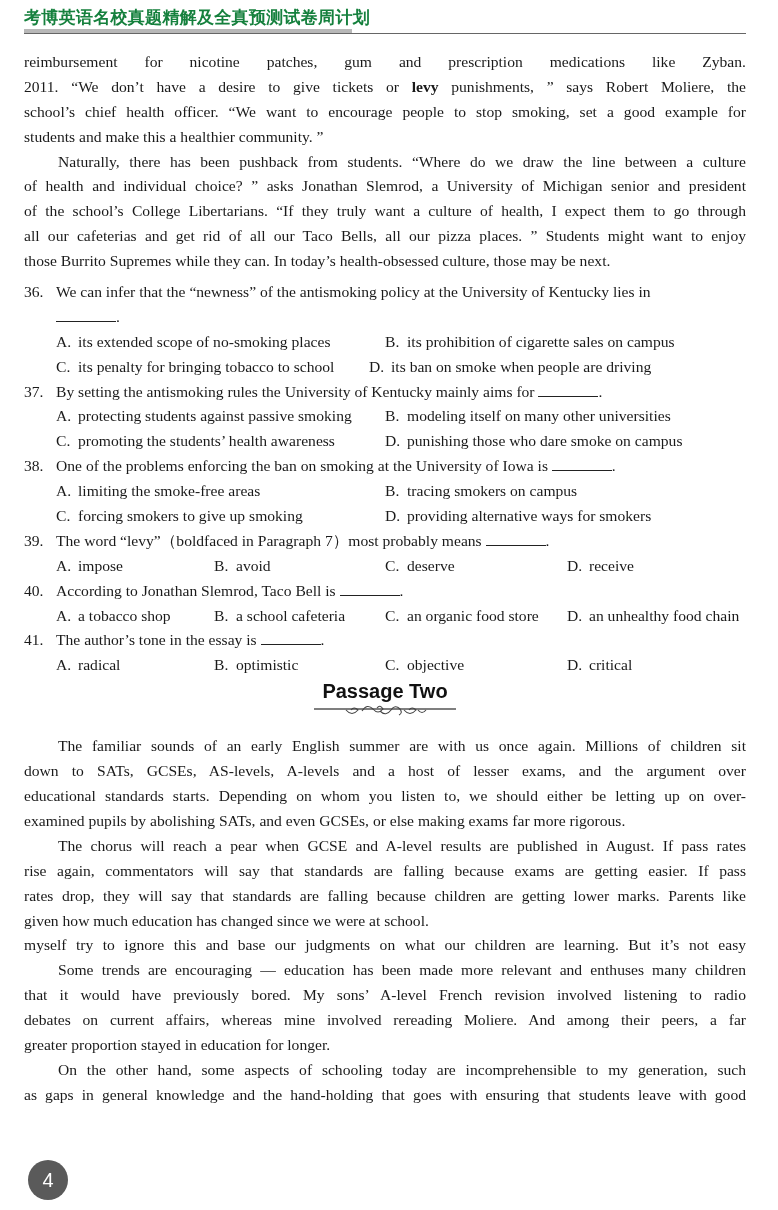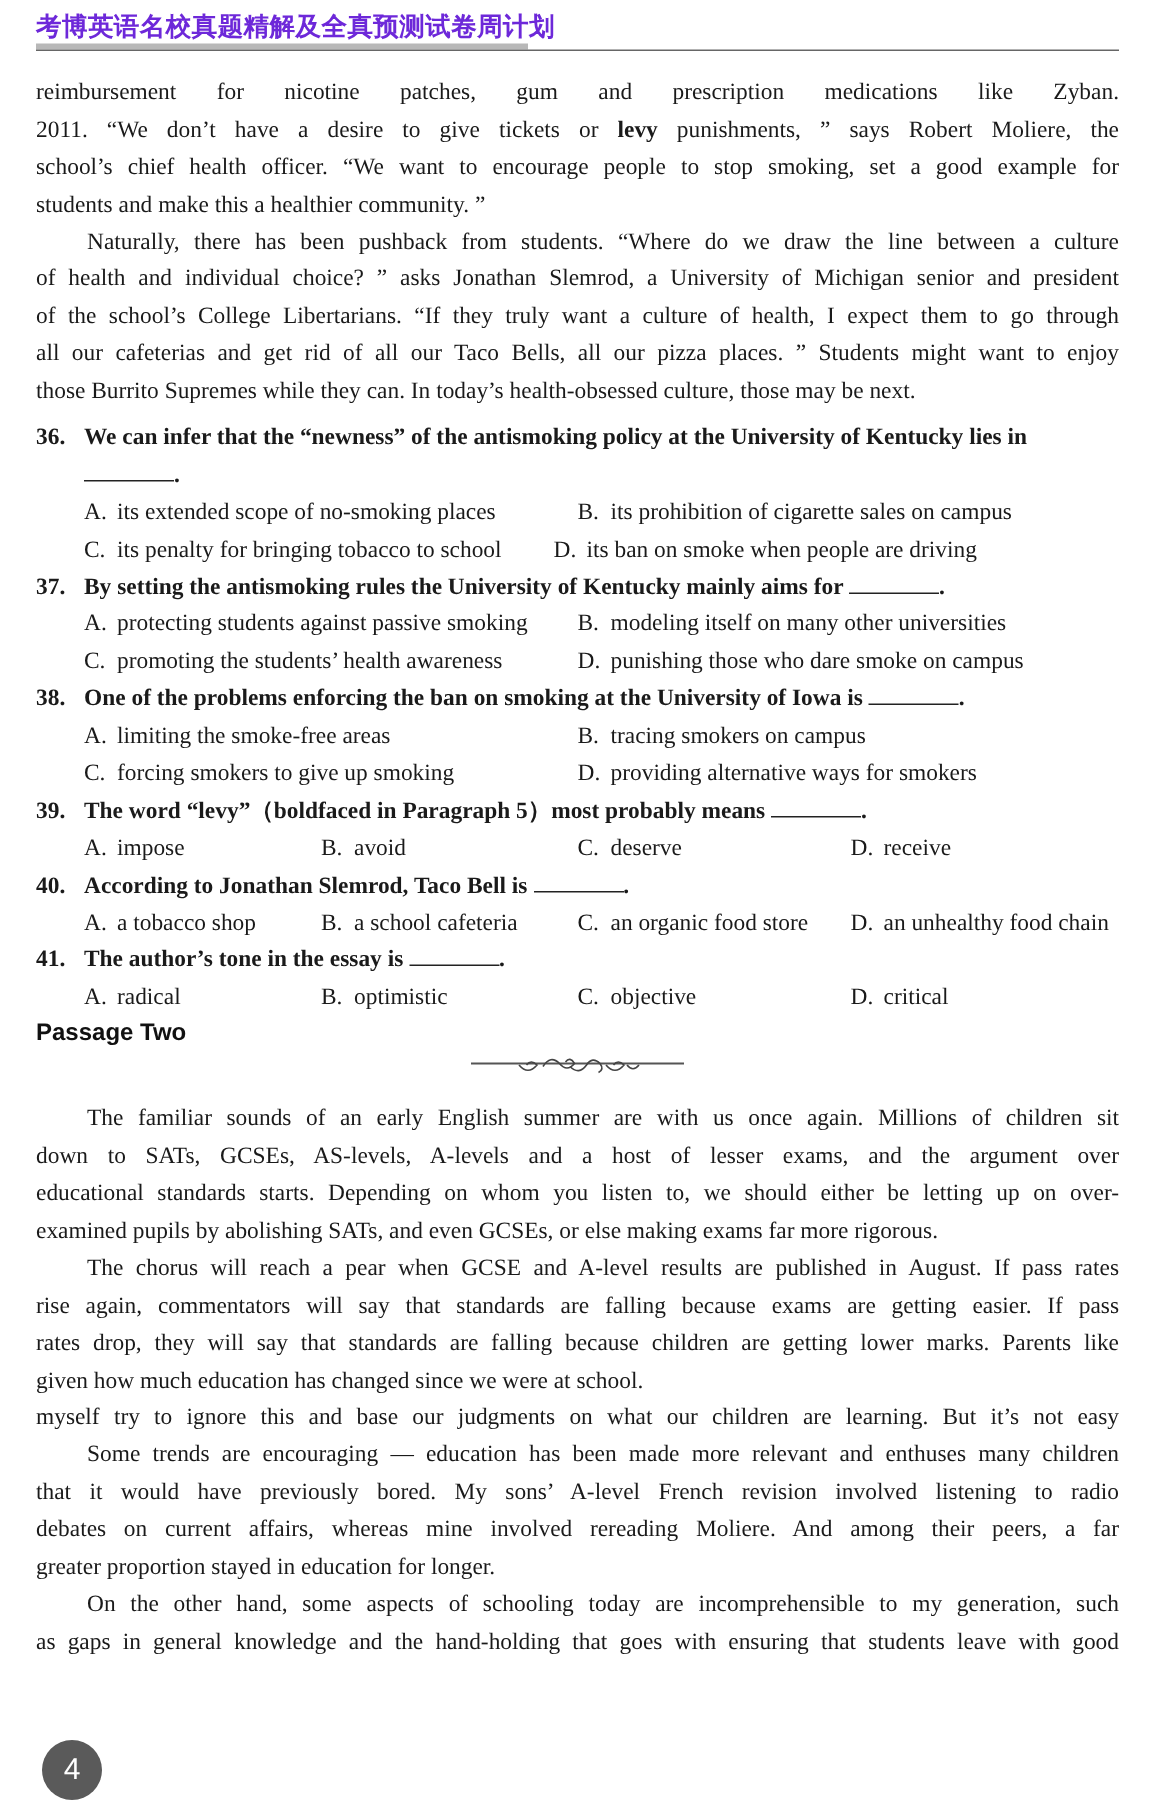--- a/index.html
+++ b/index.html
@@ -1,36 +1,36 @@
 <!DOCTYPE html>
 <html><head>
 <meta charset="utf-8">
 <style>
   html, body { margin: 0; padding: 0; background: #ffffff; }
   body { width: 778px; height: 1210px; position: relative; overflow: hidden; color: #1a1a1a; }
   .header { position: absolute; left: 24px; top: 4px; width: 722px; height: 30px; }
-  .header-title { position: absolute; left: 0; top: 2px; font-family: "DejaVu Sans", sans-serif; font-weight: bold; font-size: 17px; color: #6d28d9; letter-spacing: 0.3px; white-space: nowrap; }
+  .header-title { position: absolute; left: 0; top: 2px; font-family: "DejaVu Sans", sans-serif; font-weight: bold; font-size: 17px; color: #15803d; letter-spacing: 0.3px; white-space: nowrap; }
   .header-bar-thick { position: absolute; left: 0; top: 25px; width: 328px; height: 4px; background: #b8b8b8; }
   .header-bar-thin { position: absolute; left: 0; top: 29px; width: 722px; height: 1px; background: #666; }
 
   .content { position: absolute; left: 24px; top: 50px; width: 722px; font-family: "Liberation Serif", serif; font-size: 15.6px; }
   .line { height: 24.9px; line-height: 24.9px; white-space: nowrap; text-align: justify; text-align-last: justify; }
   .line.last { text-align-last: left; }
   .indent { padding-left: 34px; }
   .lvy { font-weight: bold; }
 
-  .q { height: 24.9px; line-height: 24.9px; font-weight: bold; white-space: nowrap; }
+  .q { height: 24.9px; line-height: 24.9px; font-weight: normal; white-space: nowrap; }
   .q .num { display: inline-block; width: 32px; }
   .blank { display: inline-block; border-bottom: 1px solid #222; width: 60px; height: 14px; vertical-align: baseline; }
   .opts { height: 24.9px; line-height: 24.9px; padding-left: 32px; position: relative; white-space: nowrap; }
   .opt { position: absolute; top: 0; }
   .opt .ol { display: inline-block; width: 22px; }
 
   .passage-head { height: 56px; position: relative; }
-  .passage-title { position: absolute; left: 0; width: 722px; top: 2px; text-align: left; font-family: "Liberation Sans", sans-serif; font-weight: bold; font-size: 16px; color: #111; }
+  .passage-title { position: absolute; left: 0; width: 722px; top: 2px; text-align: center; font-family: "Liberation Sans", sans-serif; font-weight: bold; font-size: 20px; color: #111; }
   .ornament { position: absolute; left: 290px; top: 24px; }
 
   .page-num { position: absolute; left: 28px; top: 1160px; width: 40px; height: 40px; border-radius: 50%; background: #5a5a5a; color: #fff; font-family: "Liberation Sans", sans-serif; font-size: 20px; text-align: center; line-height: 40px; }
 </style>
 </head>
 <body>
 
 <div class="header">
   <div class="header-title">考博英语名校真题精解及全真预测试卷周计划</div>
   <div class="header-bar-thick"></div>
@@ -86,21 +86,21 @@
         <span class="opt" style="left:32px"><span class="ol">A.</span><span>limiting the smoke-free areas</span></span>
         <span class="opt" style="left:361px"><span class="ol">B.</span><span>tracing smokers on campus</span></span>
       </div>
       <div class="opts">
         <span class="opt" style="left:32px"><span class="ol">C.</span><span>forcing smokers to give up smoking</span></span>
         <span class="opt" style="left:361px"><span class="ol">D.</span><span>providing alternative ways for smokers</span></span>
       </div>
     </div>
 
     <div>
-      <div class="q"><span class="num">39.</span><span>The word “levy”（boldfaced in Paragraph 5）most probably means </span><span class="blank"></span><span>.</span></div>
+      <div class="q"><span class="num">39.</span><span>The word “levy”（boldfaced in Paragraph 7）most probably means </span><span class="blank"></span><span>.</span></div>
       <div class="opts">
         <span class="opt" style="left:32px"><span class="ol">A.</span><span>impose</span></span>
         <span class="opt" style="left:190px"><span class="ol">B.</span><span>avoid</span></span>
         <span class="opt" style="left:361px"><span class="ol">C.</span><span>deserve</span></span>
         <span class="opt" style="left:543px"><span class="ol">D.</span><span>receive</span></span>
       </div>
     </div>
 
     <div>
       <div class="q"><span class="num">40.</span><span>According to Jonathan Slemrod,  Taco Bell is </span><span class="blank"></span><span>.</span></div>

